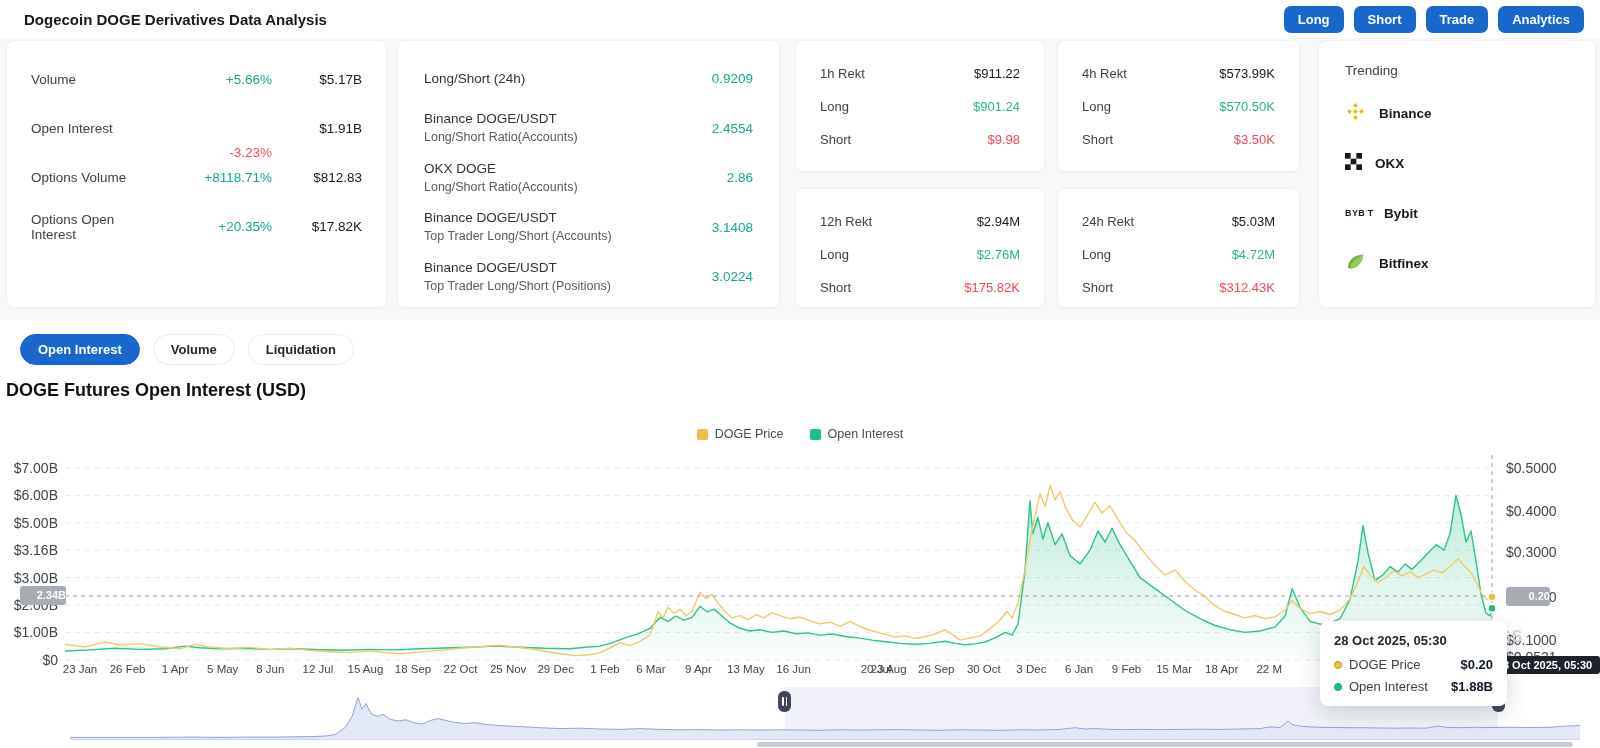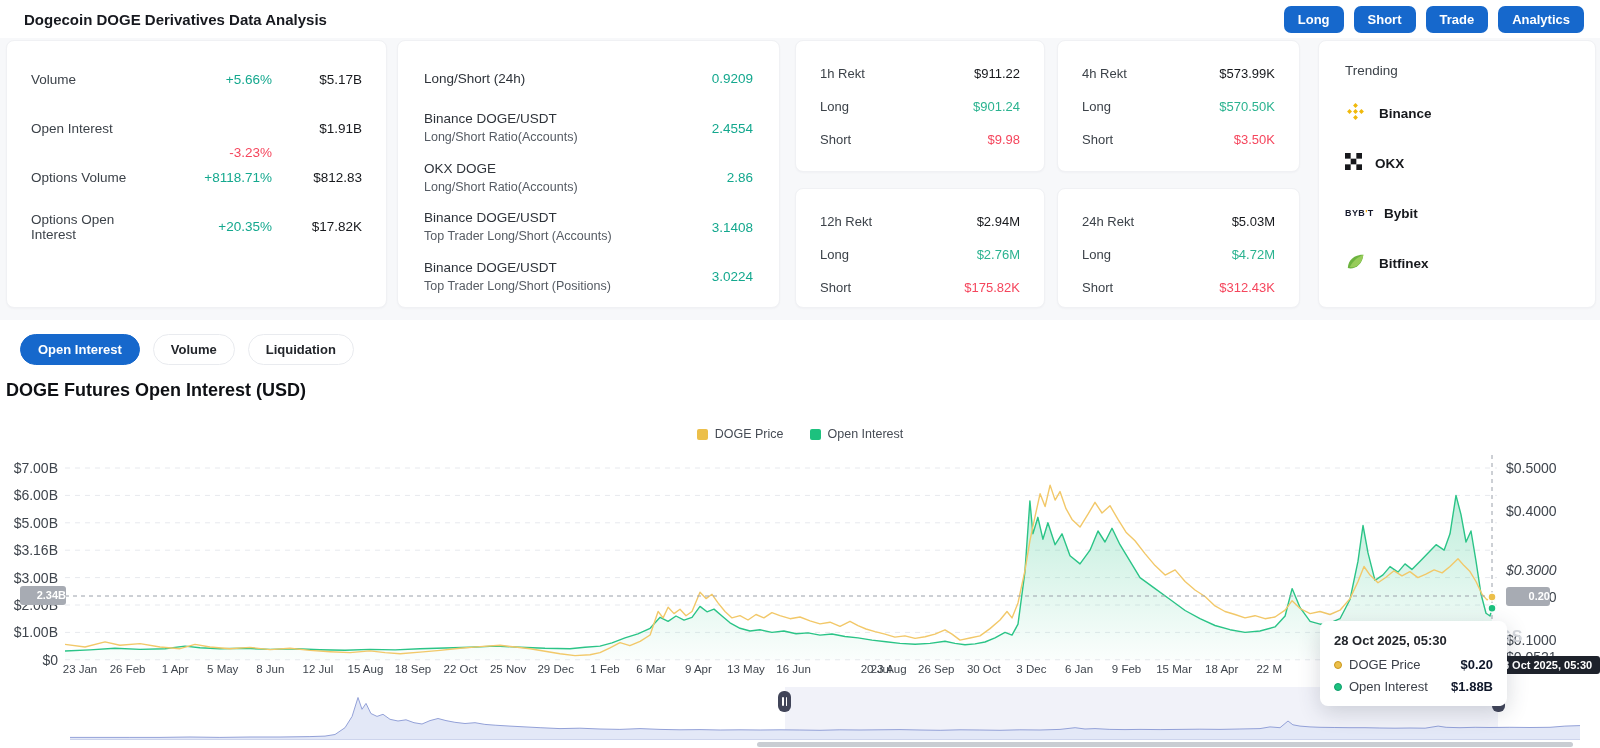--- a/index.html
+++ b/index.html
@@ -338,21 +338,21 @@
     <span class="yaxis-label" style="top: 514.8px;">$5.00B</span>
     <span class="yaxis-label" style="top: 542.2px;">$3.16B</span>
     <span class="yaxis-label" style="top: 569.6px;">$3.00B</span>
     <span class="yaxis-label" style="top: 597px;">$2.00B</span>
     <span class="yaxis-label" style="top: 624.4px;">$1.00B</span>
     <span class="yaxis-label" style="top: 651.8px;">$0</span>
   </div>
 <div id="right-axis">
     <span class="yaxis-label" style="top: 460px;">$0.5000</span>
     <span class="yaxis-label" style="top: 502.95px;">$0.4000</span>
-    <span class="yaxis-label" style="top: 562px; font-style: italic;">$0.3000</span>
+    <span class="yaxis-label" style="top: 544px;">$0.3000</span>
     <span class="yaxis-label" style="top: 588.85px;">$0.2000</span>
     <span class="yaxis-label" style="top: 631.8px;">$0.1000</span>
     <span class="yaxis-label" style="top: 649px;">$0.0521</span>
   </div>
 <div id="x-axis">
     <span class="xaxis-label" style="left: 80px;">23 Jan</span>
     <span class="xaxis-label" style="left: 127.57px;">26 Feb</span>
     <span class="xaxis-label" style="left: 175.14px;">1 Apr</span>
     <span class="xaxis-label" style="left: 222.71px;">5 May</span>
     <span class="xaxis-label" style="left: 270.28px;">8 Jun</span>

